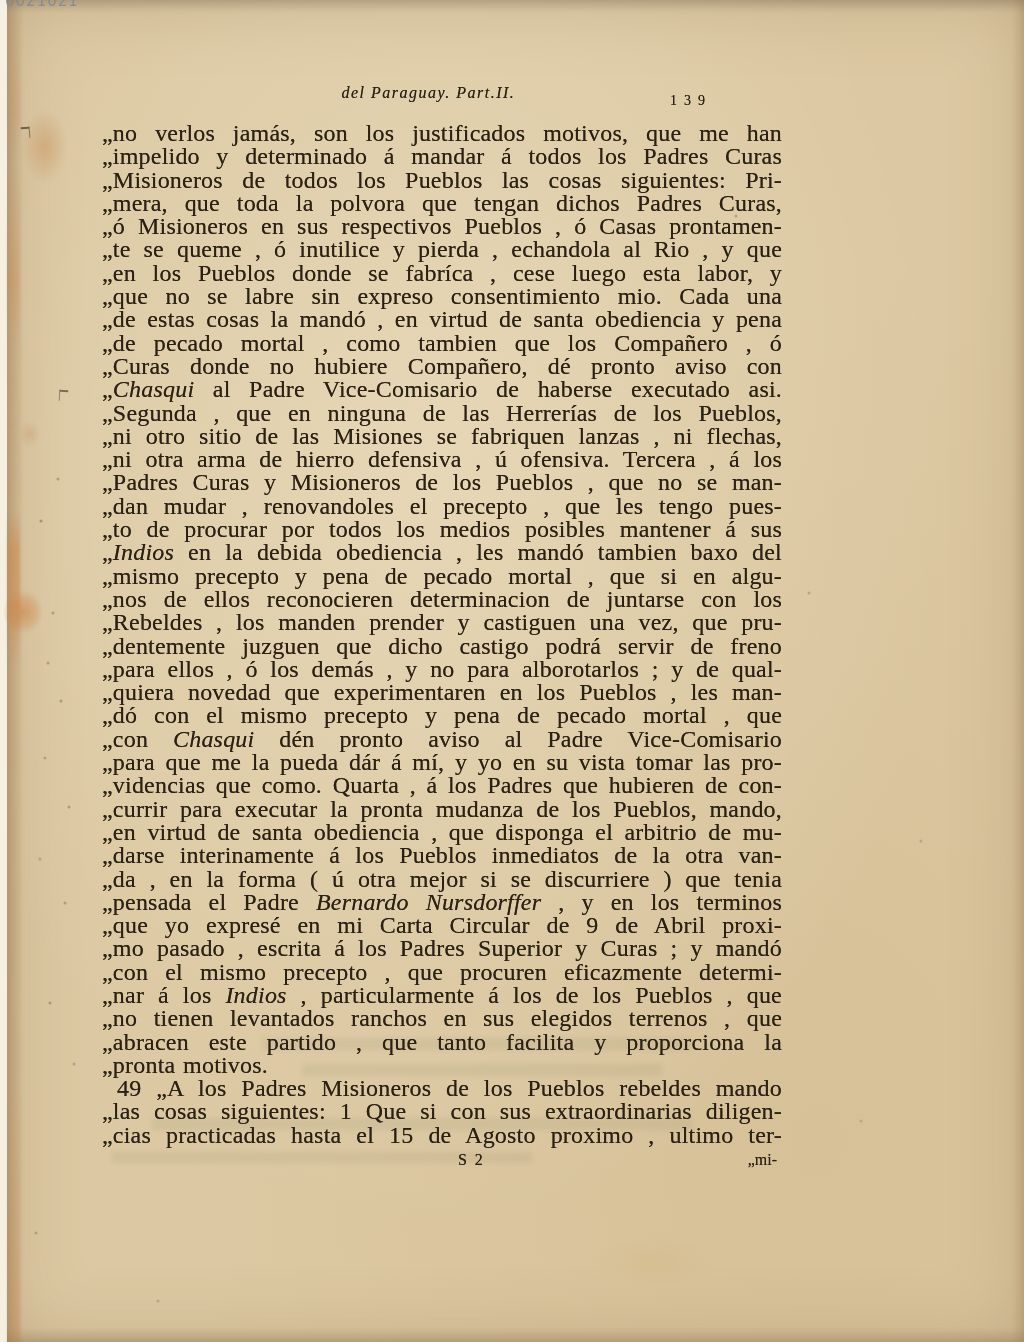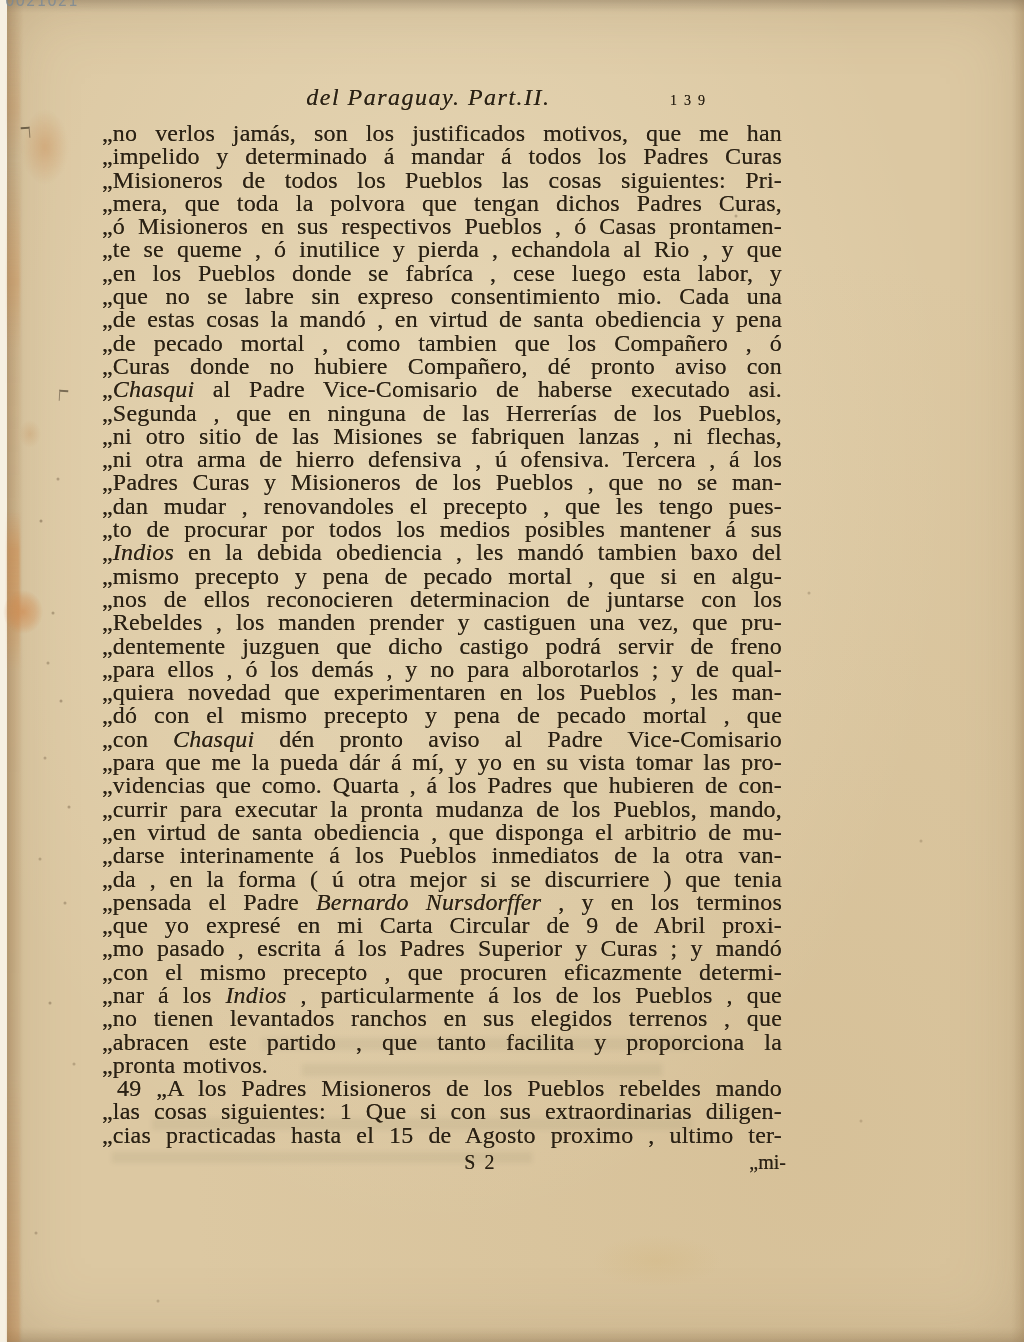--- a/index.html
+++ b/index.html
@@ -22,21 +22,21 @@
       #dcc8a2;
     box-shadow:inset 0 0 70px rgba(125,98,60,0.26), inset 0 0 10px rgba(110,85,55,0.16);
   }
   
   .header{
     position:absolute;left:95px;top:84px;width:680px;height:36px;
     color:#2a2114;
   }
   .header .title{
     position:absolute;left:48%;transform:translateX(-50%);
-    font-style:italic;font-size:24px;letter-spacing:1.5px;white-space:nowrap;
+    font-style:italic;font-size:16px;letter-spacing:1.5px;white-space:nowrap;
     text-shadow:0 0 0.6px rgba(42,33,20,0.75);
   }
   .header .pagenum{
     position:absolute;right:70px;top:9px;
     font-size:14px;letter-spacing:7px;
     text-shadow:0 0 0.6px rgba(42,33,20,0.75);
   }
   
   .text-col{
     position:absolute;left:95px;top:122px;width:680px;
@@ -47,22 +47,22 @@
   .tline{
     height:23.3px;line-height:23.3px;
     text-align:justify;text-align-last:justify;
     white-space:normal;overflow:visible;
   }
   .tline i{font-style:italic;}
   .tend{text-align-last:left;}
   .tindent{text-indent:15px;}
   
   .sig-line{
-    position:absolute;left:113px;top:1151px;width:680px;height:26px;
-    font-size:20px;color:#2a2114;text-shadow:0 0 0.6px rgba(42,33,20,0.7);
+    position:absolute;left:104px;top:1151px;width:680px;height:26px;
+    font-size:16px;color:#2a2114;text-shadow:0 0 0.6px rgba(42,33,20,0.7);
   }
   .sig-line .sigmark{position:absolute;left:53%;transform:translateX(-50%);letter-spacing:2px;}
   .sig-line .catchword{position:absolute;right:14px;}
   
   .watermark{
     position:absolute;left:5px;top:-8px;
     font-family:"DejaVu Sans",sans-serif;font-size:15px;letter-spacing:1px;
     color:rgba(125,137,148,0.85);
   }
   .rust-edge{

